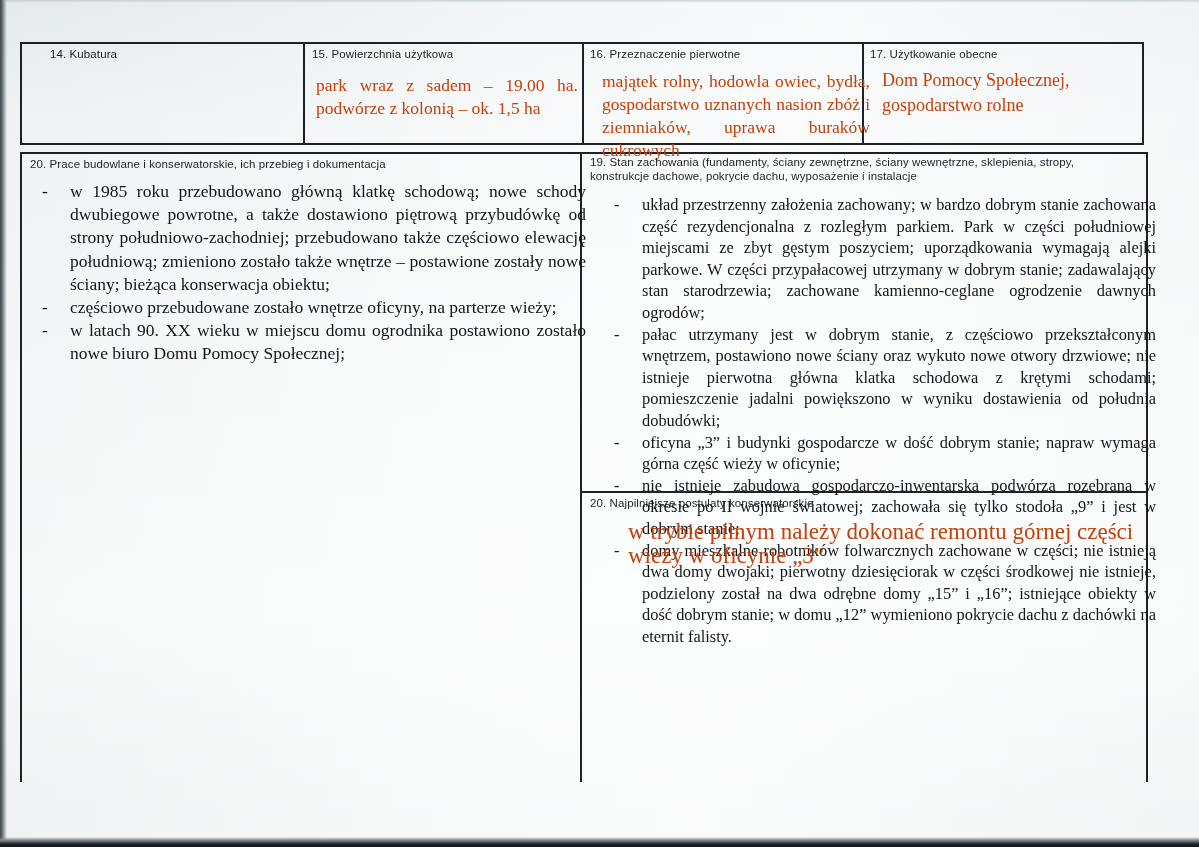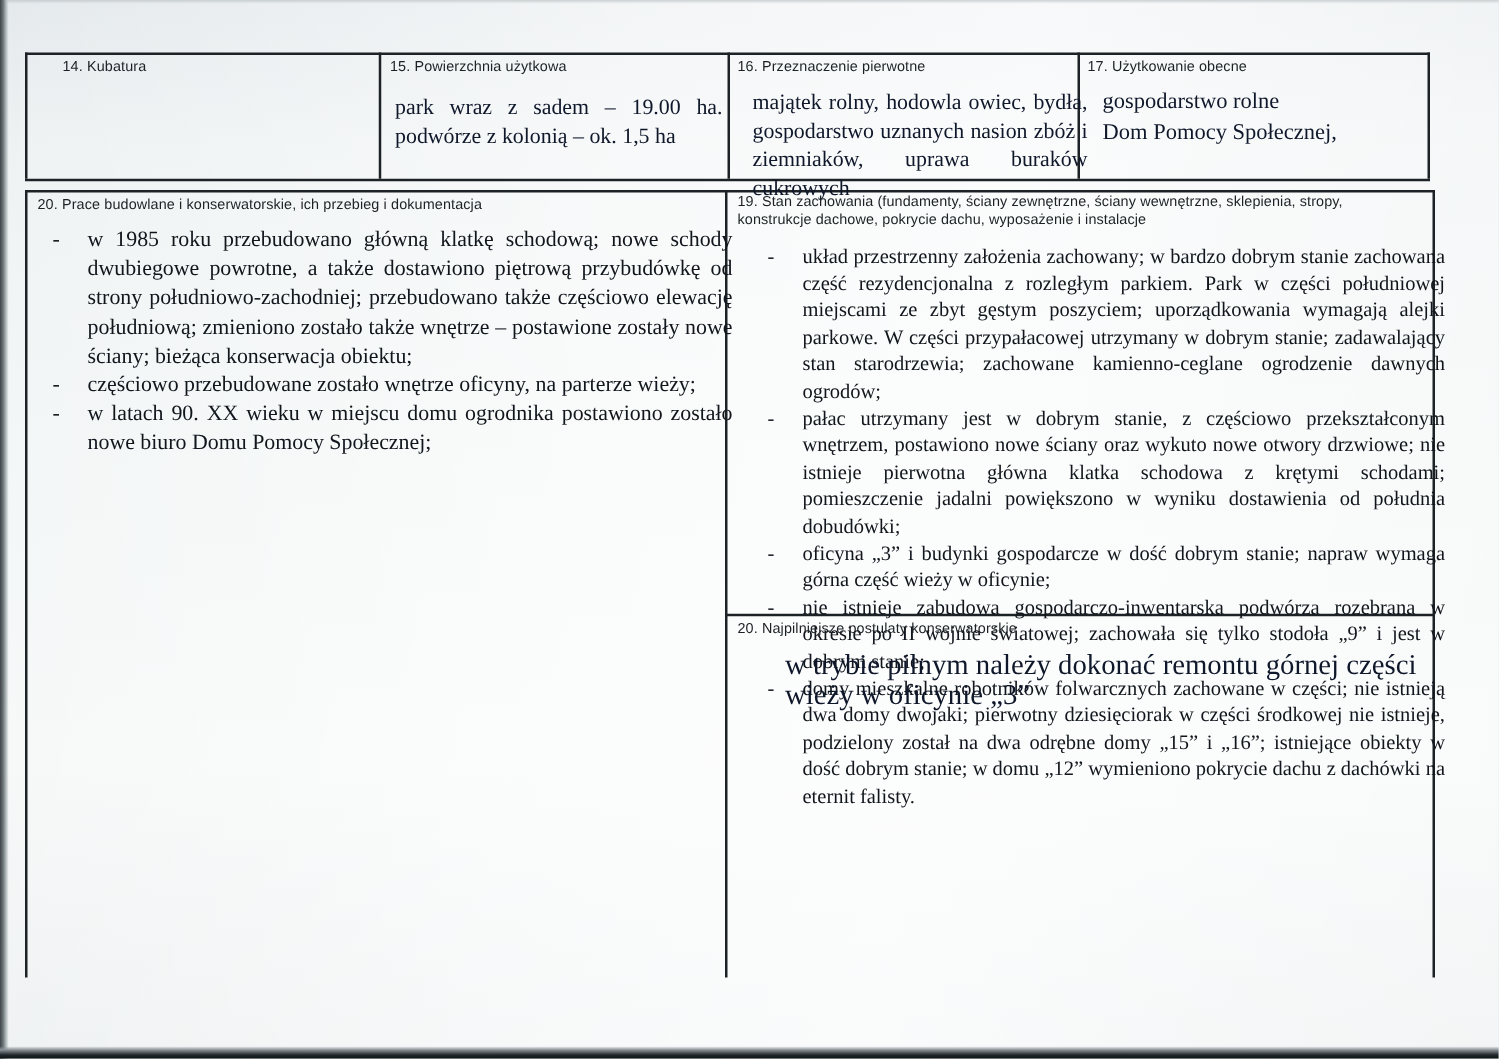--- a/index.html
+++ b/index.html
@@ -70,21 +70,21 @@
     letter-spacing: 0.1px;
     white-space: pre-line;
   }
 
   
   .body-text {
     position: absolute;
     font-family: "Liberation Serif", serif;
     font-size: 17.5px;
     line-height: 23px;
-    color: #0f172a;
+    color: #c2410c;
   }
   .body-text.justify { text-align: justify; text-align-last: left; }
 
   .cell15 { left: 296px; top: 32px;  width: 262px; }
   .cell16 { left: 582px; top: 28px;  width: 268px; }
   .cell17 { left: 862px; top: 26px;  width: 262px; font-size: 18px; line-height: 25px; }
 
   
   .bullets {
     position: absolute;
@@ -162,22 +162,22 @@
   <div class="body-text cell15">
     <div class="justify" style="text-align:justify; text-align-last:justify;">park wraz z sadem – 19.00 ha.</div>
     <div>podwórze z kolonią – ok. 1,5 ha</div>
   </div>
 
   <div class="caption" style="left:570px; top:5px;">16. Przeznaczenie pierwotne</div>
   <div class="body-text cell16 justify" style="text-align:justify; text-align-last:left; hyphens:auto;">majątek rolny, hodowla owiec, bydła, gospodarstwo uznanych nasion zbóż i ziemniaków, uprawa buraków cukrowych</div>
 
   <div class="caption" style="left:850px; top:5px;text-align:right;">17. Użytkowanie obecne</div>
   <div class="body-text cell17">
+    <div>Dom Pomocy Społecznej,</div>
     <div>gospodarstwo rolne</div>
-    <div>Dom Pomocy Społecznej,</div>
   </div>
 
   <div class="caption" style="left:10px; top:115px;">20. Prace budowlane i konserwatorskie, ich przebieg i dokumentacja</div>
   <ul class="bullets list18">
     <li>
       <span class="dash">-</span>
       <span>w 1985 roku przebudowano główną klatkę schodową; nowe schody dwubiegowe powrotne, a także dostawiono piętrową przybudówkę od strony południowo-zachodniej; przebudowano także częściowo elewację południową; zmieniono zostało także wnętrze – postawione zostały nowe ściany; bieżąca konserwacja obiektu;</span>
     </li>
     <li>
       <span class="dash">-</span>

